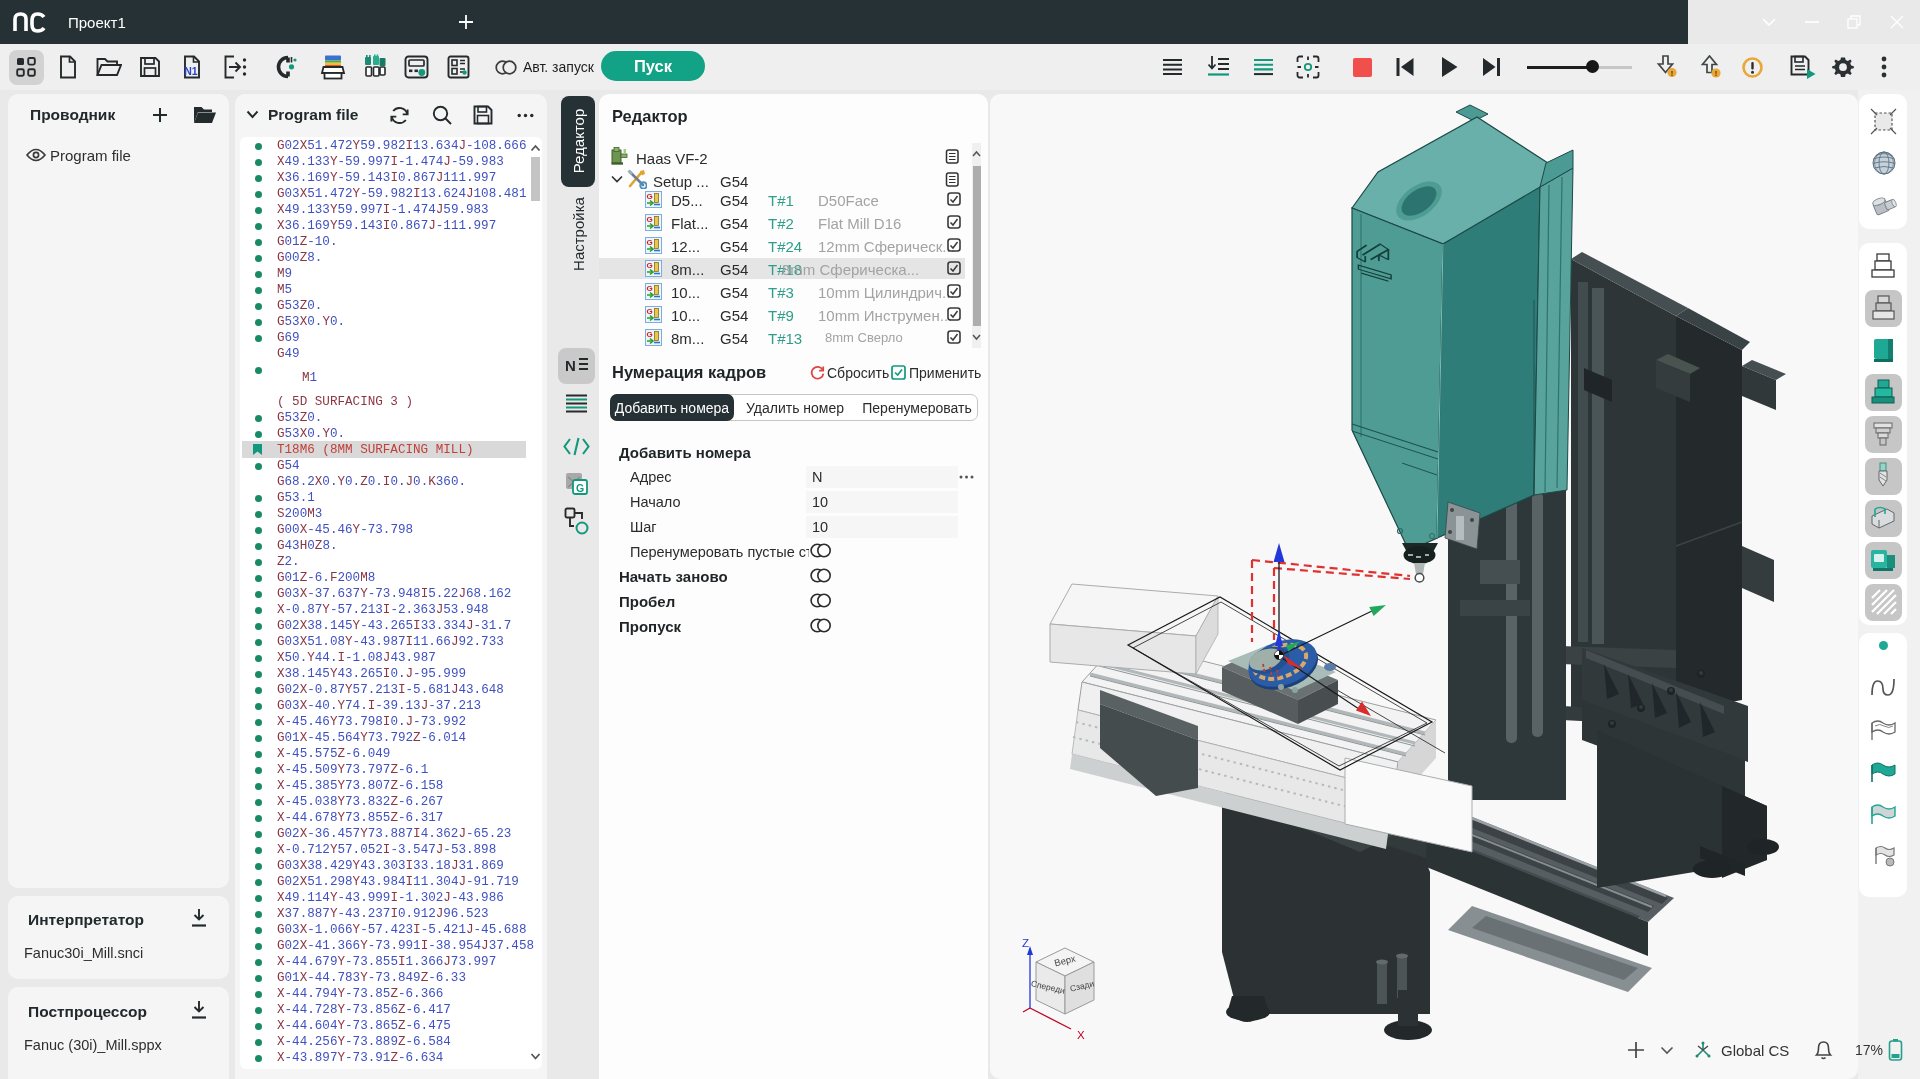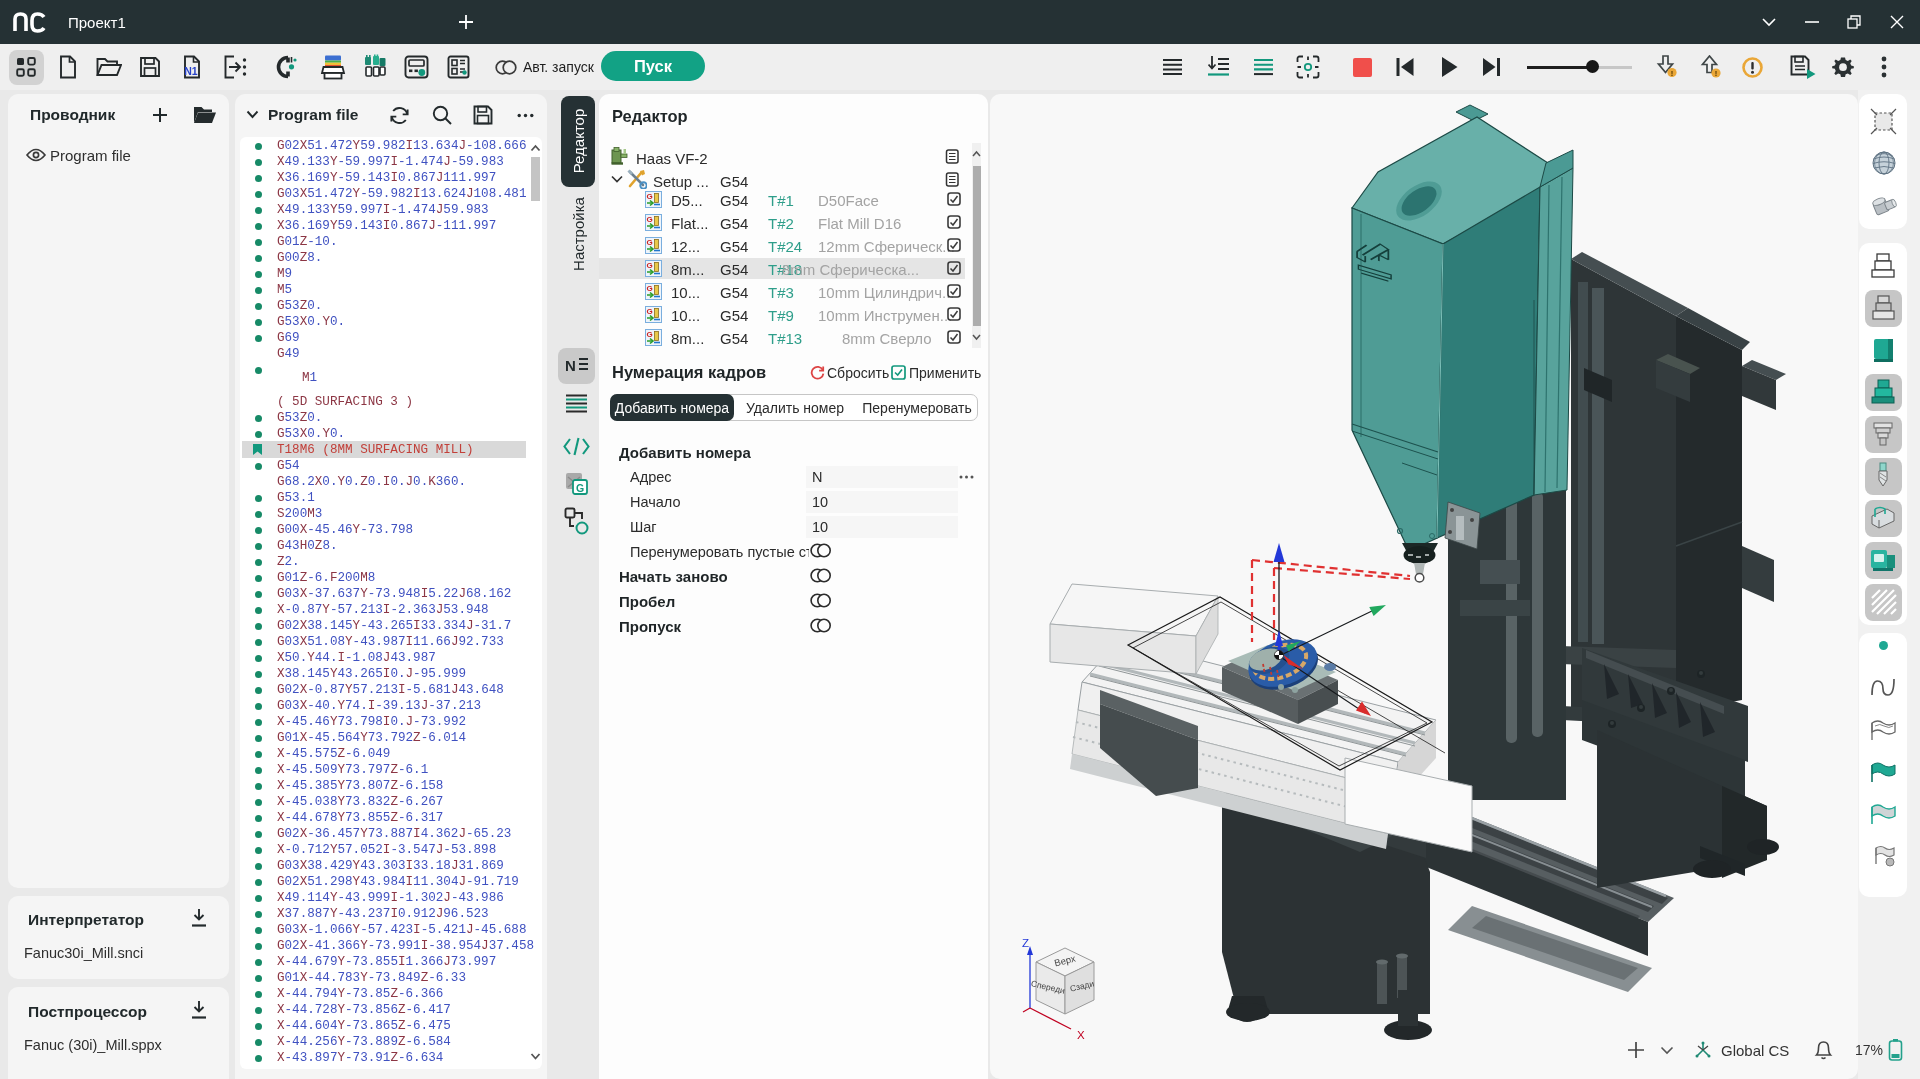--- a/index.html
+++ b/index.html
@@ -5,21 +5,21 @@
 html,body{width:1920px;height:1079px;overflow:hidden;background:#e9e9e9;font-family:"Liberation Sans",sans-serif;}
 .abs{position:absolute;}
 .panel{position:absolute;background:#f5f5f5;border-radius:10px;}
 .ic{position:absolute;}
 svg{display:block;}
 .vc{display:flex;align-items:center;}
 </style></head>
 <body>
 <div class="abs" style="left:0;top:0;width:1920px;height:1079px;">
 
-<div class="abs" style="left:0;top:0;width:1920px;height:44px;background:#253134;">
+<div class="abs" style="left:0;top:0;width:1688px;height:44px;background:#253134;">
   <svg class="abs" style="left:13px;top:12px;" width="34" height="21" viewBox="0 0 34 21">
     <path d="M2 19 L2 7 Q2 2 7.5 2 Q13 2 13 7 L13 19" fill="none" stroke="#fff" stroke-width="3.6"></path>
     <path d="M31 5 Q29 2 24.5 2 Q19 2 19 8.5 L19 12.5 Q19 19 24.5 19 Q29 19 31 16" fill="none" stroke="#fff" stroke-width="3.6"></path>
   </svg>
   <div class="abs vc" style="left:68px;top:0;height:44px;color:#fff;font-size:15px;">Проект1</div>
   <svg class="abs" style="left:458px;top:14px;" width="16" height="16" viewBox="0 0 16 16">
         <path d="M8 1 L8 15 M1 8 L15 8" stroke="#fff" stroke-width="1.8"></path>
       </svg>
   <svg class="abs" style="left:1761px;top:17px;" width="16" height="10" viewBox="0 0 16 10">
         <path d="M2 2 L8 8 L14 2" fill="none" stroke="#fff" stroke-width="1.6"></path>
@@ -511,21 +511,21 @@
     <svg class="ic" style="left:645px;top:329px;" width="17" height="17" viewBox="0 0 17 17">
 <rect x="0.5" y="0.5" width="16" height="16" fill="#eef4fb" stroke="#7aaede" stroke-width="1"></rect>
 <text x="1.5" y="7.5" font-size="8" font-weight="bold" fill="#c22" font-family="Liberation Sans">G</text>
 <path d="M2 12 L6.5 12 M5 9.5 L8 12 L5 14.5" fill="none" stroke="#2a9d2a" stroke-width="1.6"></path>
 <rect x="9.5" y="2.5" width="4" height="9" fill="#e8c84a" stroke="#8a6d1d" stroke-width="0.8"></rect>
 <path d="M9 13.5 H15" stroke="#2277cc" stroke-width="1.6"></path>
     </svg>
     <div class="abs" style="left:671px;top:330px;font-size:15px;color:#2b2b2b;">8m...</div>
     <div class="abs" style="left:720px;top:330px;font-size:15px;color:#2b2b2b;">G54</div>
     <div class="abs" style="left:768px;top:330px;font-size:15px;color:#2e9e8a;">T#13</div>
-    <div class="abs" style="left:842px;top:330px;font-size:15px;color:#a3a3a3;">8mm Сверло</div>
+    <div class="abs" style="left:825px;top:330px;font-size:13px;color:#a3a3a3;">8mm Сверло</div>
     <svg class="ic" style="left:947px;top:330px;" width="14" height="14" viewBox="0 0 14 14">
 <rect x="1" y="1" width="12" height="12" rx="2.5" fill="none" stroke="#3a3a3a" stroke-width="1.6"></rect>
 <path d="M3.5 7.5 L6 10 L10.5 4" fill="none" stroke="#3a3a3a" stroke-width="1.5"></path>
     </svg>
     <div class="abs" style="left:972px;top:143px;width:9px;height:205px;background:#f0f0f0;"></div>
     <svg class="ic" style="left:972px;top:150px;" width="9" height="8" viewBox="0 0 9 8">
       <path d="M1 6 L4.5 2 L8 6" fill="none" stroke="#555" stroke-width="1.5"></path>
     </svg>
     <svg class="ic" style="left:972px;top:333px;" width="9" height="8" viewBox="0 0 9 8">
       <path d="M1 2 L4.5 6 L8 2" fill="none" stroke="#555" stroke-width="1.5"></path>

